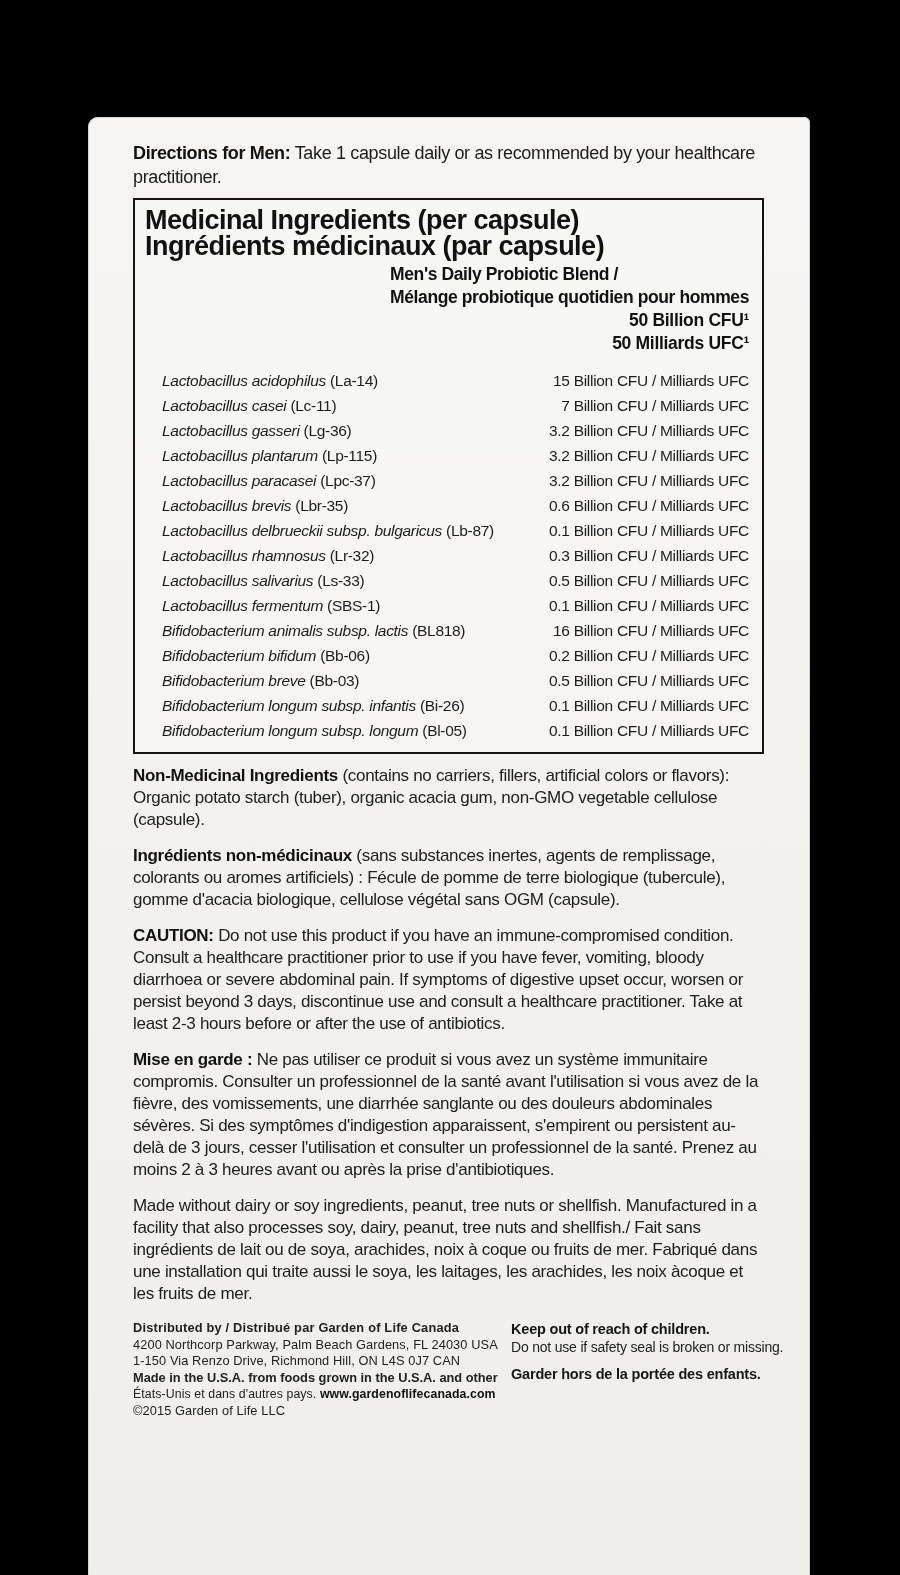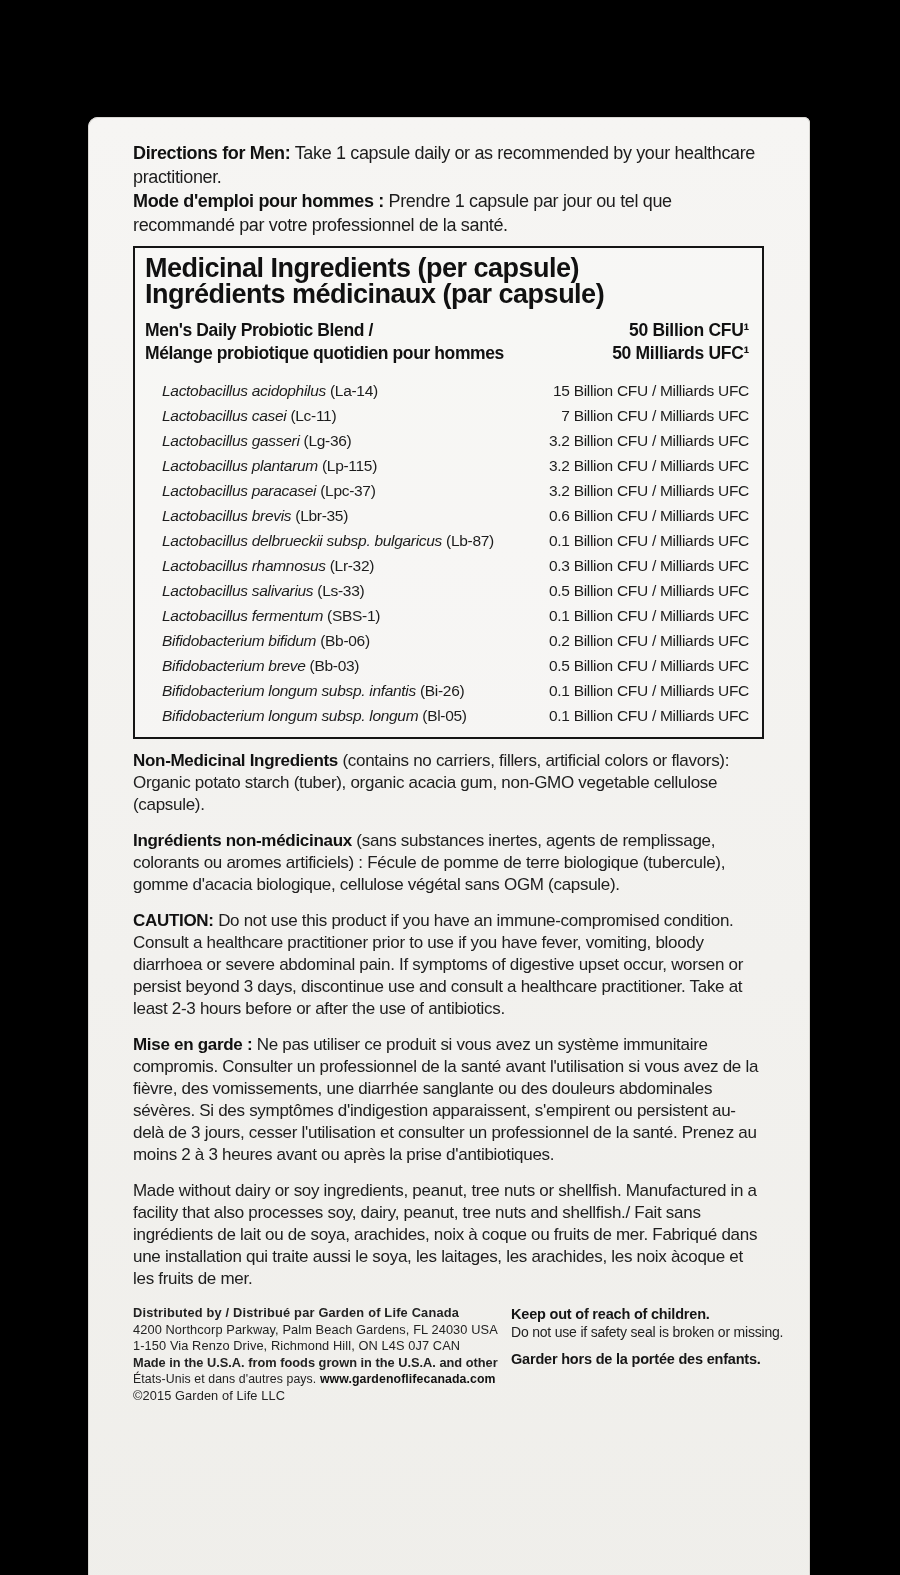--- a/index.html
+++ b/index.html
@@ -29,21 +29,21 @@
   .lead{font-weight:bold;color:#111;}
   .sp{white-space:pre;}
   
   .med-box{
     border:2.5px solid #141414;
     margin-top:9px;
     padding:7px 13px 9px 10px;
     background:rgba(255,255,255,0.25);
   }
   .med-title{font-size:27px;line-height:26px;font-weight:bold;letter-spacing:-0.5px;color:#111;}
-  .blend{display:flex;justify-content:space-between;align-items:flex-end;margin-top:12px;}
+  .blend{display:flex;justify-content:space-between;align-items:flex-end;margin-top:4px;flex-direction:column;}
   .blend-left{font-size:17.5px;line-height:23px;font-weight:bold;letter-spacing:-0.4px;color:#111;}
   .blend-right{font-size:17.5px;line-height:23px;font-weight:bold;letter-spacing:-0.3px;text-align:right;color:#111;white-space:nowrap;}
   .med-rows{margin-top:13px;text-align:right;}
   .med-row{
     display:flex;justify-content:space-between;align-items:baseline;
     font-size:15.5px;line-height:25px;letter-spacing:-0.3px;
     padding-left:17px;white-space:nowrap;
   }
   .organism{font-style:italic;}
   .strain{font-style:normal;margin-left:4px;}
@@ -61,21 +61,20 @@
   .warn-t{font-size:14px;line-height:18px;letter-spacing:-0.2px;color:#222;}
   .warn-h.fr{margin-top:9px;}
 </style>
 </head>
 <body>
 
 <div class="stage">
   <div class="panel">
 
     <div class="directions"><span class="lead">Directions for Men:</span><span class="sp"> </span><span>Take 1 capsule daily or as recommended by your healthcare practitioner.</span></div>
-    <div class="directions"><span class="lead">Mode d'emploi pour hommes :</span><span class="sp"> </span><span>Prendre 1 capsule par jour ou tel que recommandé par votre professionnel de la santé.</span></div>
 
     <div class="med-box">
       <div class="med-title">Medicinal Ingredients (per capsule)</div>
       <div class="med-title">Ingrédients médicinaux (par capsule)</div>
       <div class="blend">
         <div class="blend-left">
           <div>Men's Daily Probiotic Blend /</div>
           <div>Mélange probiotique quotidien pour hommes</div>
         </div>
         <div class="blend-right">
@@ -128,20 +127,24 @@
           <div class="med-row">
             <span><span class="organism">Lactobacillus salivarius</span><span class="strain">(Ls-33)</span></span>
             <span class="amount">0.5 Billion CFU / Milliards UFC</span>
           </div>
 
           <div class="med-row">
             <span><span class="organism">Lactobacillus fermentum</span><span class="strain">(SBS-1)</span></span>
             <span class="amount">0.1 Billion CFU / Milliards UFC</span>
           </div>
 
+          <div class="med-row">
+            <span><span class="organism">Bifidobacterium animalis subsp. lactis</span><span class="strain">(BL818)</span></span>
+            <span class="amount">16 Billion CFU / Milliards UFC</span>
+          </div>
 
           <div class="med-row">
             <span><span class="organism">Bifidobacterium bifidum</span><span class="strain">(Bb-06)</span></span>
             <span class="amount">0.2 Billion CFU / Milliards UFC</span>
           </div>
 
           <div class="med-row">
             <span><span class="organism">Bifidobacterium breve</span><span class="strain">(Bb-03)</span></span>
             <span class="amount">0.5 Billion CFU / Milliards UFC</span>
           </div>

